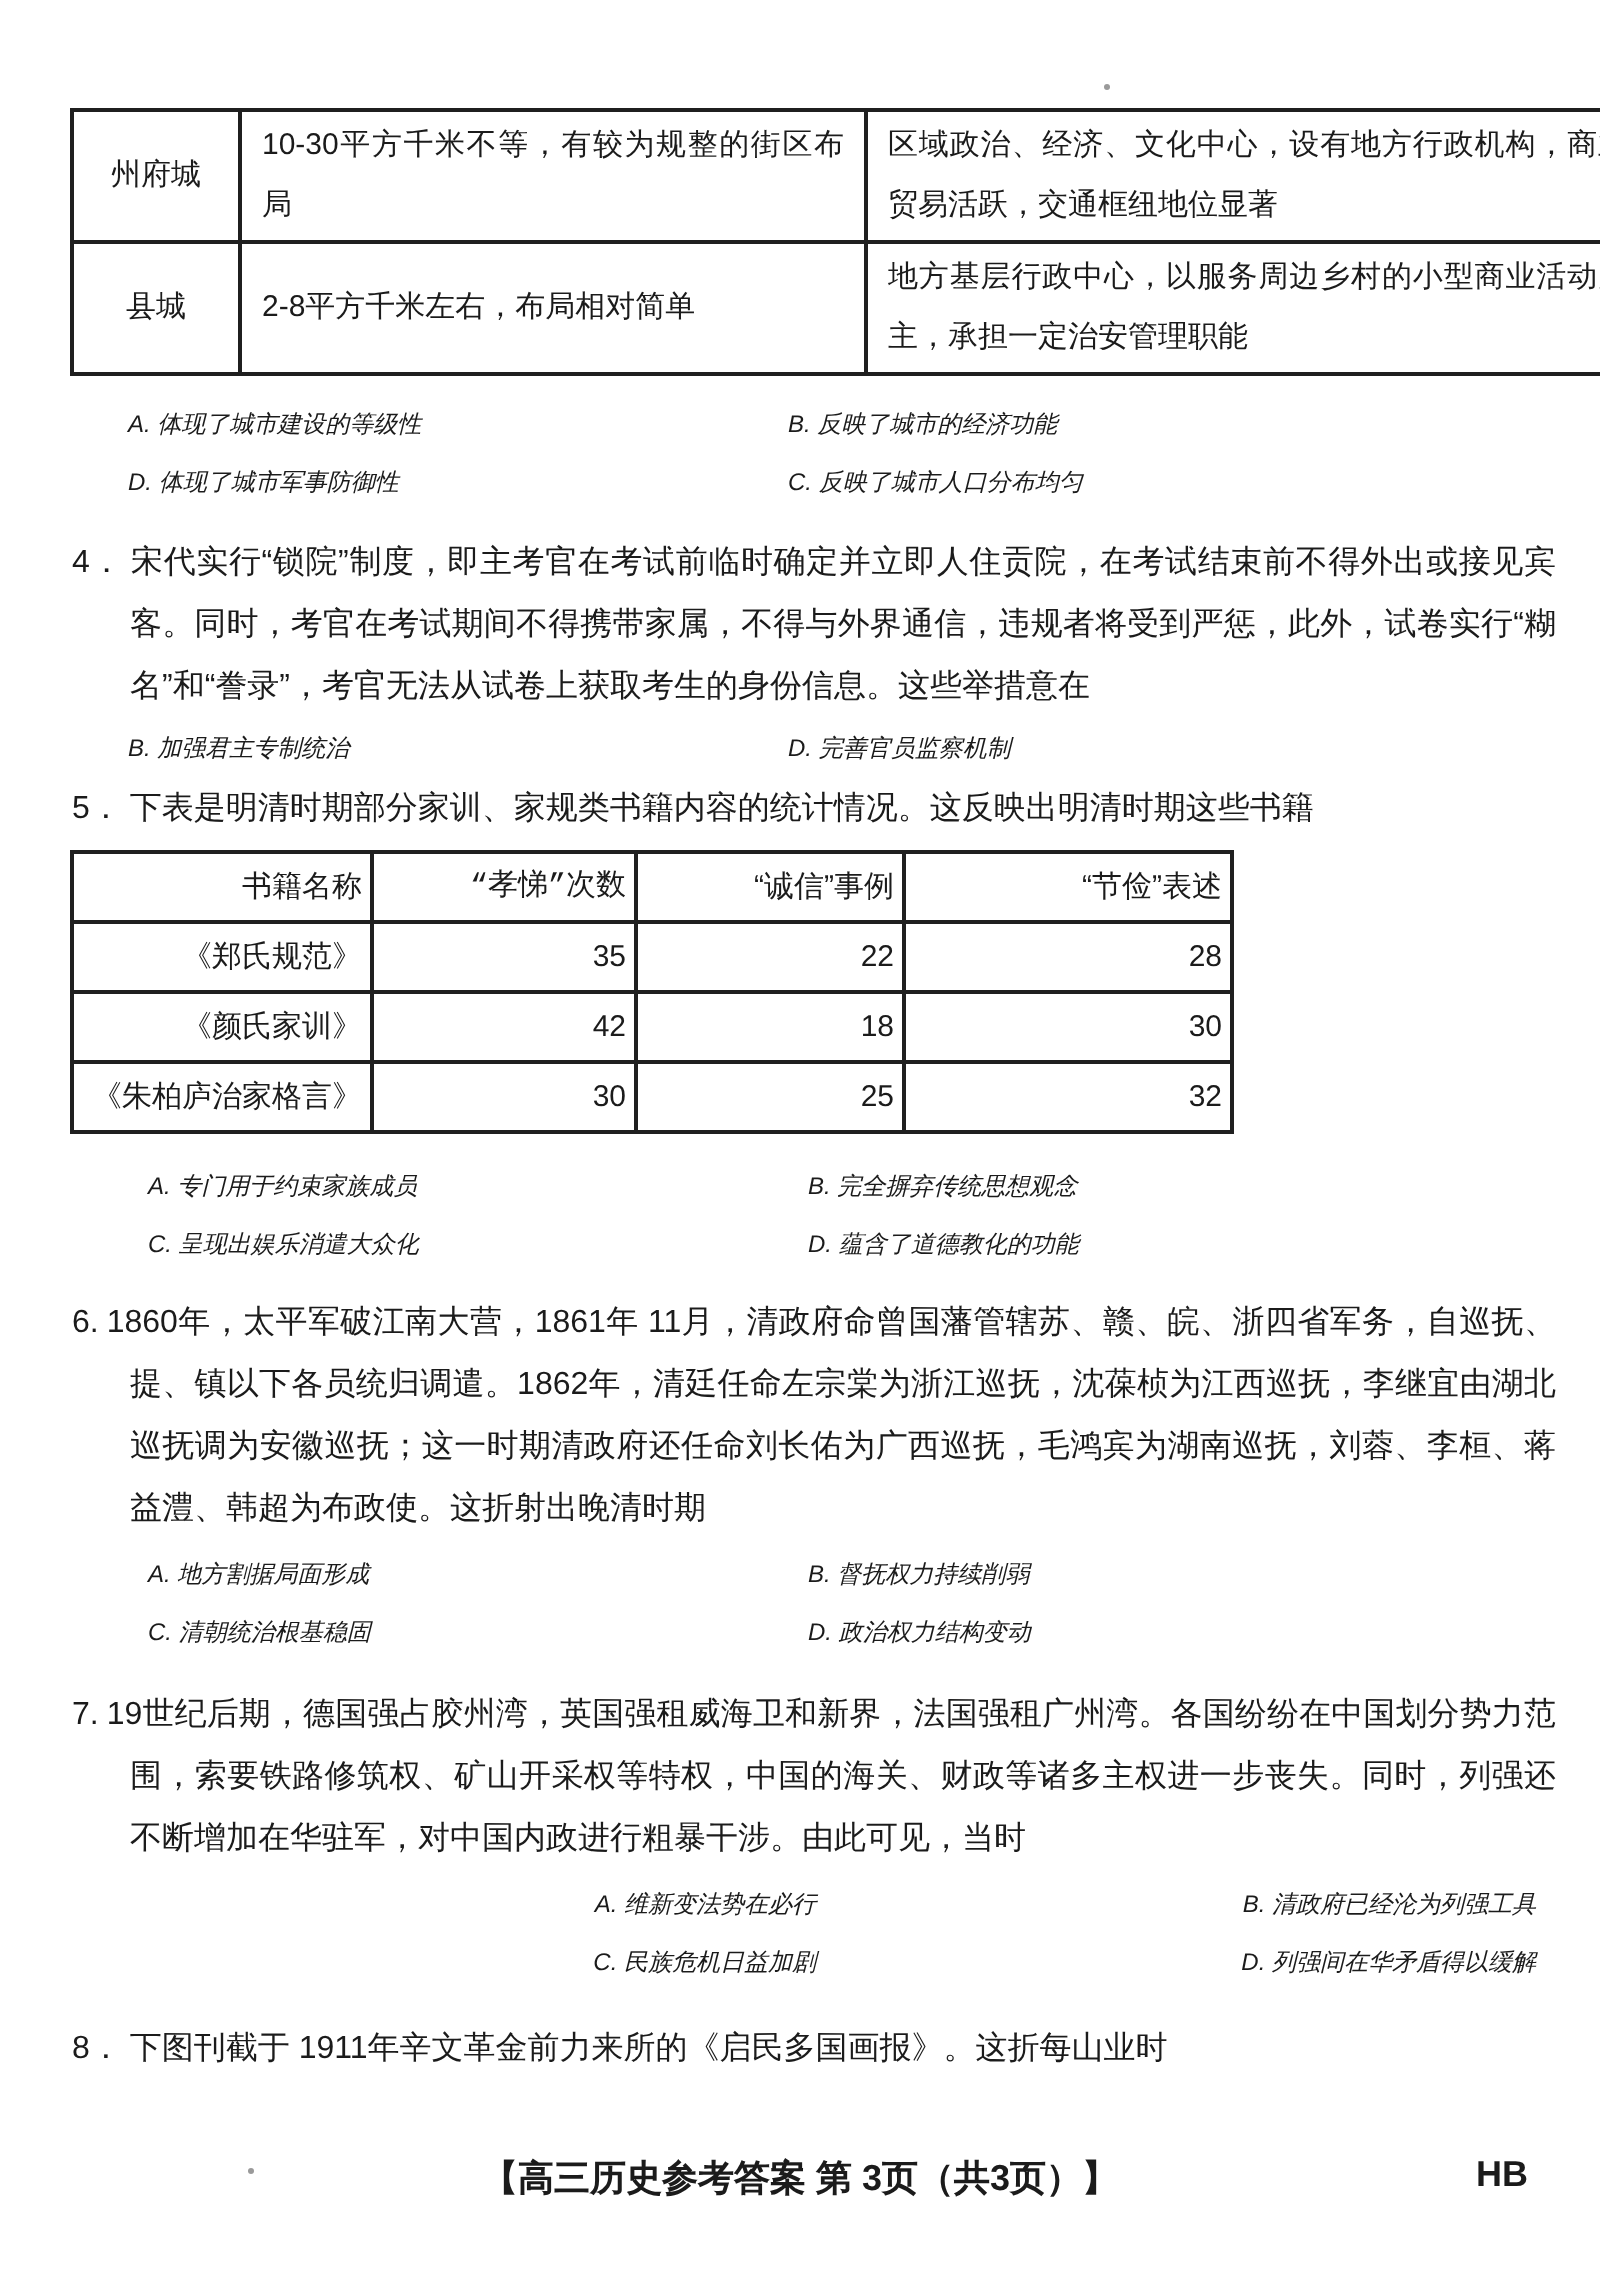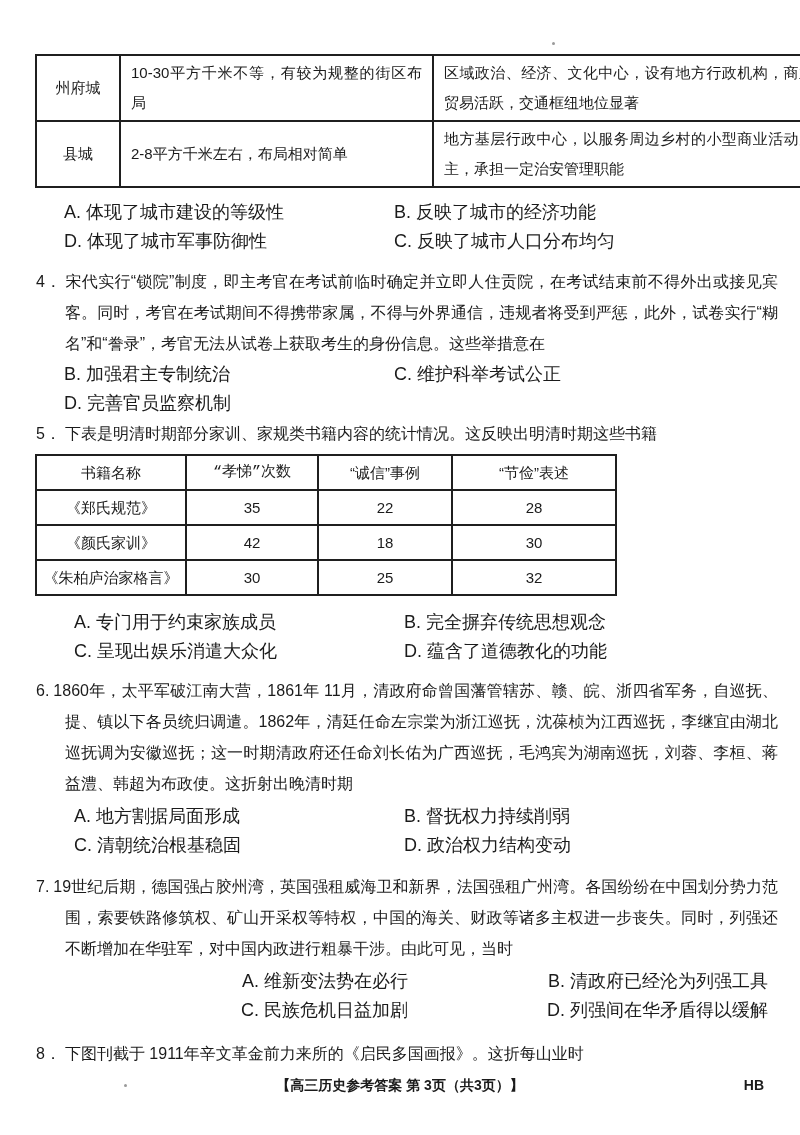--- a/index.html
+++ b/index.html
@@ -41,49 +41,49 @@
   .mt-q4{margin-top:10px;}
   .mt-q5{margin-top:2px;line-height:27px;}
   .mt-q6{margin-top:9px;}
   .mt-q7{margin-top:11px;}
   .mt-q8{margin-top:15px;line-height:27px;}
 
   
   .opts{
     display:grid;grid-template-columns:330px 1fr;
     margin-left:46px;margin-right:10px;
-    font-size:18px;line-height:29px;
+    font-size:12px;line-height:29px;font-style:italic;
   }
   .opts .opt{white-space:nowrap;}
   .opts-q3{margin-top:10px;}
   .opts-q4{margin-top:1px;}
   .opts-q5{margin-top:12px;margin-left:56px;}
   .opts-q6{margin-top:3px;margin-left:56px;}
   .opts-q7{margin-top:3px;margin-left:60px;text-align:right;}
 
   
   table.books-table{
     border-collapse:collapse;table-layout:fixed;
     width:540px;margin:7px 0 0 17px;
     font-size:15px;line-height:27px;
   }
   table.books-table td,table.books-table th{
     border:2px solid #1f1f1f;
-    padding:3px 4px;text-align:center;vertical-align:middle;
+    padding:3px 4px;text-align:right;vertical-align:middle;
     font-weight:normal;
   }
   table.books-table .colbook{width:140px;}
   table.books-table .col2{width:122px;font-family:Liberation Mono, monospace;}
   table.books-table .col3{width:124px;}
   table.books-table .col4{width:154px;}
 
   
   .footer{
     position:absolute;left:0;right:0;top:1077px;
-    text-align:center;font-size:14px;font-weight:bold;
+    text-align:center;font-size:18px;font-weight:bold;
   }
   .footer .footer-right{
     position:absolute;right:36px;top:0;font-weight:bold;
   }
 
   
   .speck{position:absolute;width:3px;height:3px;border-radius:50%;background:#9a9a9a;}
   .speck-top{left:552px;top:42px;}
   .speck-bottom{left:124px;top:1084px;}
 </style>
@@ -112,21 +112,20 @@
     <div class="opts opts-q3">
       <div class="opt">A. 体现了城市建设的等级性</div>
       <div class="opt">B. 反映了城市的经济功能</div>
       <div class="opt">D. 体现了城市军事防御性</div>
       <div class="opt">C. 反映了城市人口分布均匀</div>
     </div>
 
     <p class="stem mt-q4"><span class="qnum">4．</span><span>宋代实行“锁院”制度，即主考官在考试前临时确定并立即人住贡院，在考试结束前不得外出或接见宾客。同时，考官在考试期间不得携带家属，不得与外界通信，违规者将受到严惩，此外，试卷实行“糊名”和“誊录”，考官无法从试卷上获取考生的身份信息。这些举措意在</span></p>
     <div class="opts opts-q4">
       <div class="opt">B. 加强君主专制统治</div>
-      <div class="opt">C. 维护科举考试公正</div>
       <div class="opt">D. 完善官员监察机制</div>
     </div>
 
     <p class="stem nowrapline mt-q5"><span class="qnum">5．</span><span>下表是明清时期部分家训、家规类书籍内容的统计情况。这反映出明清时期这些书籍</span></p>
 
     <table class="books-table">
       <tbody>
         <tr>
           <th class="colbook">书籍名称</th>
           <th class="col2">“孝悌”次数</th>

